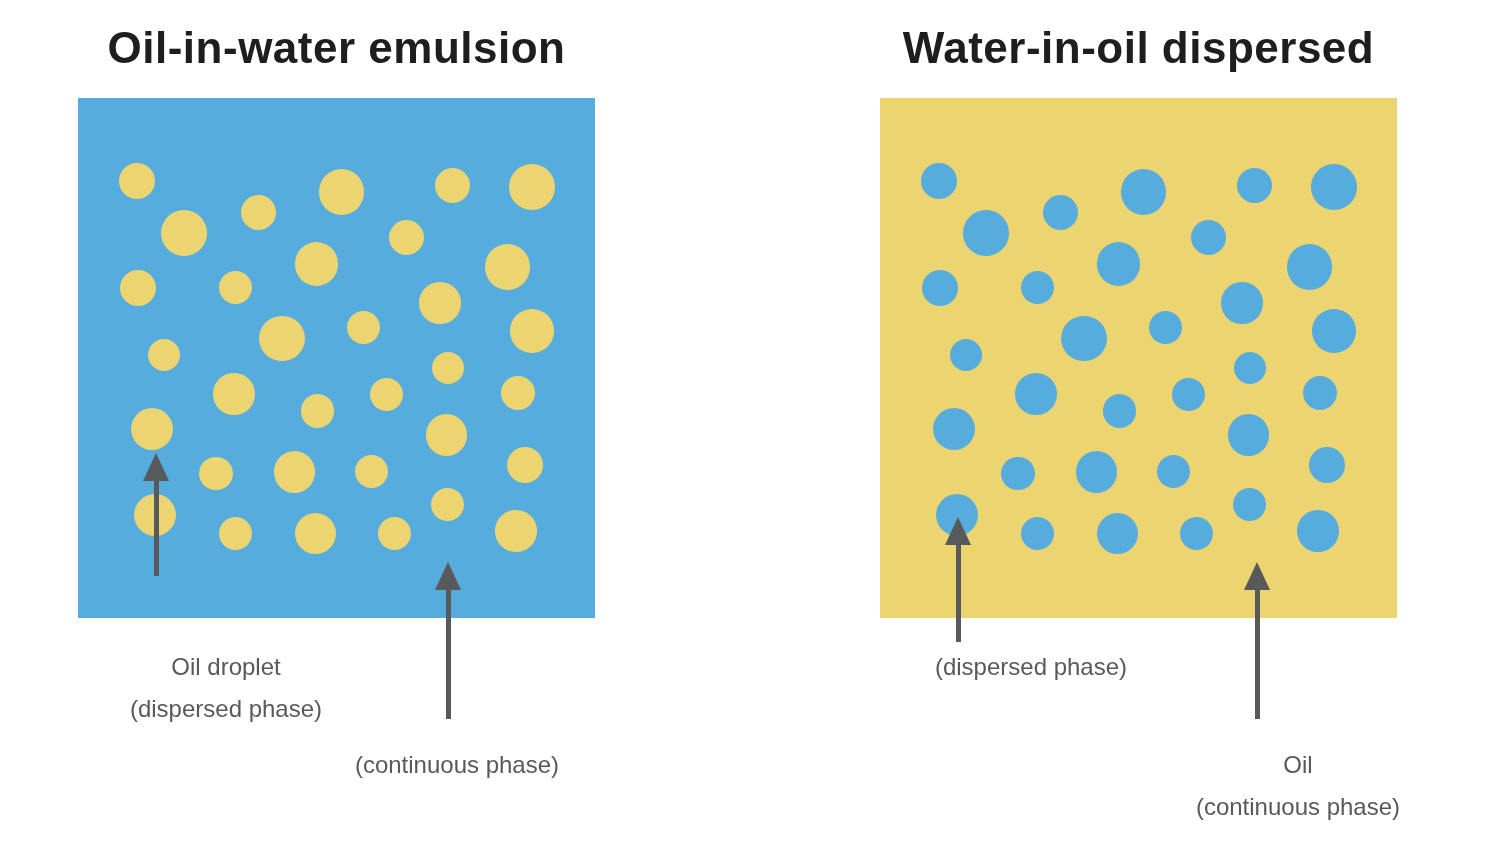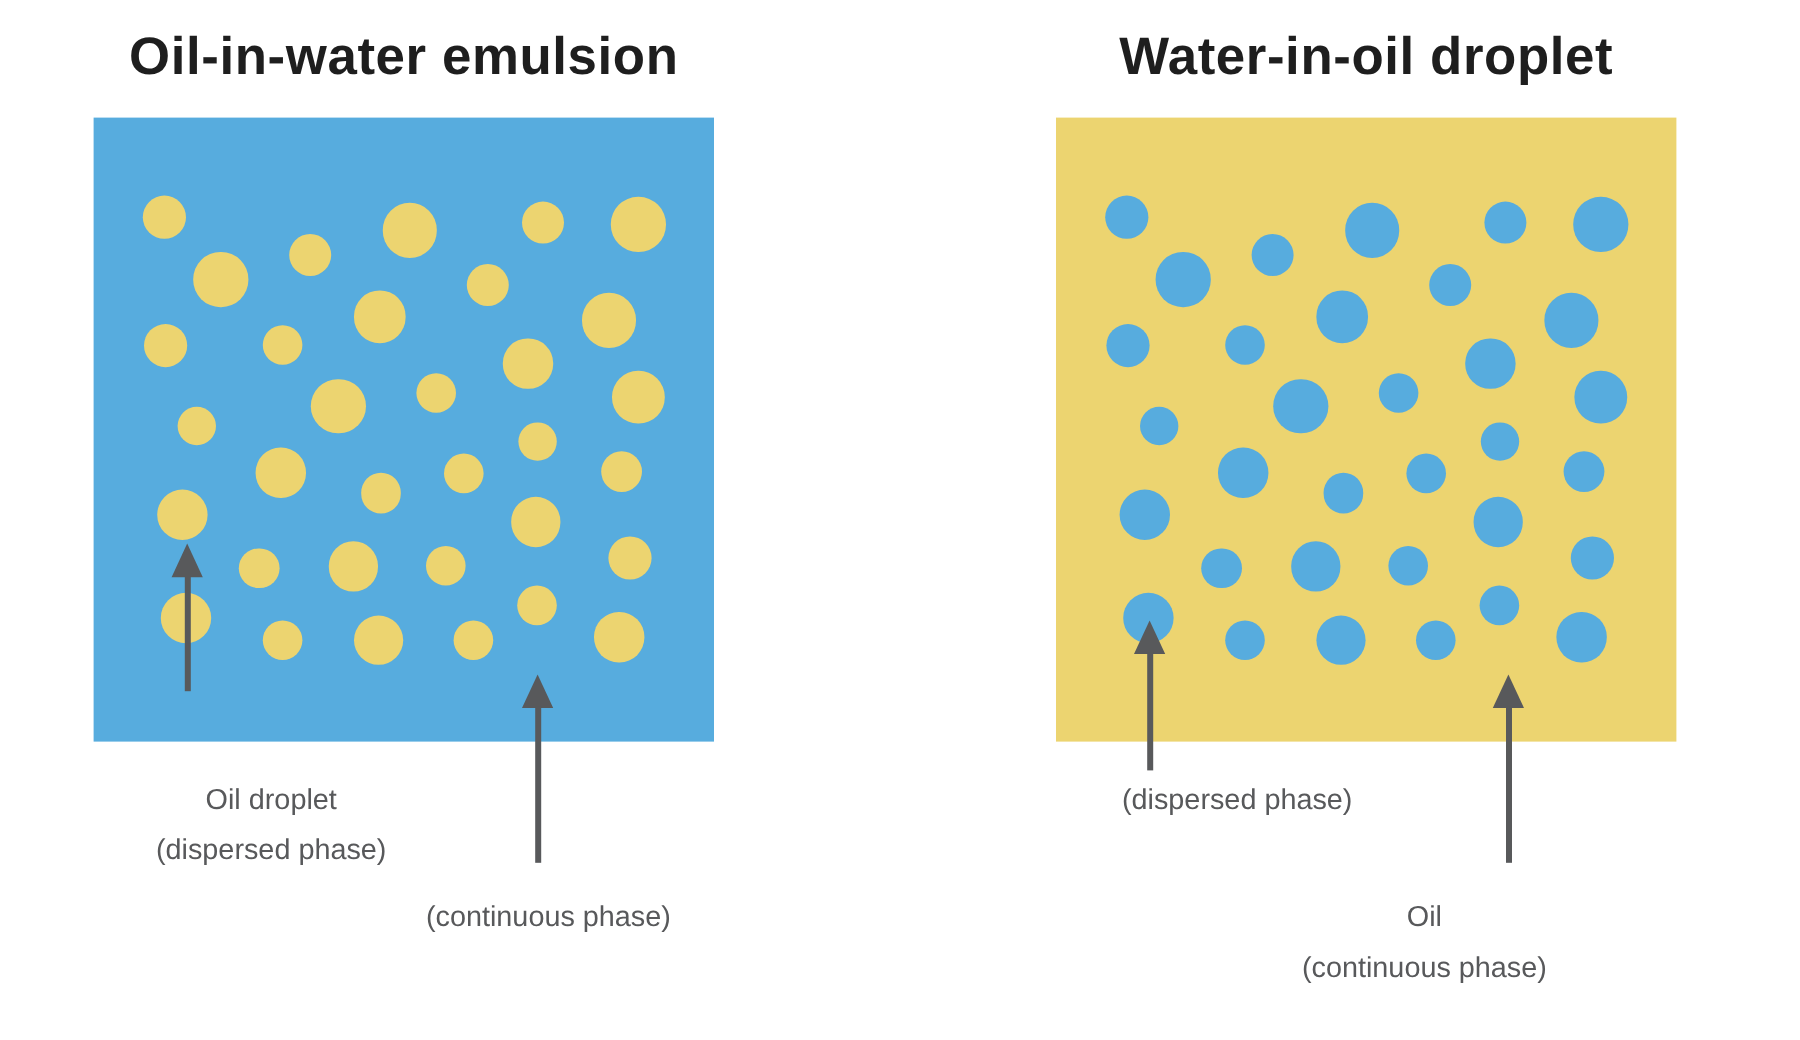--- a/index.html
+++ b/index.html
@@ -80,21 +80,21 @@
     transform: translateX(-50%);
     text-align: center;
     font-size: 24px;
     line-height: 42px;
     color: var(--gray, #58595B);
     white-space: nowrap;
   }
   #caption-oil-droplet      { left: 226px;  top: 646px; }
   #caption-water-continuous { left: 457px;  top: 744px; }
   #caption-water-droplet    { left: 1031px; top: 646px; }
-  #caption-oil-continuous   { left: 1187px; top: 744px; }
+  #caption-oil-continuous   { left: 1298px; top: 744px; }
 </style>
 </head>
 <body style="background: rgb(255, 255, 255);">
 
 <div class="stage">
 
   <div class="panel-title title-left">Oil-in-water emulsion</div>
 
   <div class="square square-left" style="background: rgb(87, 172, 222);">
       <div class="droplet" style="width: 36.19px; height: 36.19px; left: 40.843px; top: 65.105px; background: rgb(236, 212, 112);"></div>
@@ -144,21 +144,21 @@
 
   <div class="caption" id="caption-oil-droplet">
     <div>Oil droplet</div>
     <div>(dispersed phase)</div>
   </div>
 
   <div class="caption" id="caption-water-continuous">
     <div>(continuous phase)</div>
   </div>
 
-  <div class="panel-title title-right">Water-in-oil droplet</div>
+  <div class="panel-title title-right">Water-in-oil dispersed</div>
 
   <div class="square square-right" style="background: rgb(236, 212, 112);">
       <div class="droplet" style="width: 36.19px; height: 36.19px; left: 40.843px; top: 65.105px; background: rgb(87, 172, 222);"></div>
       <div class="droplet" style="width: 35.156px; height: 35.156px; left: 162.855px; top: 97.342px; background: rgb(87, 172, 222);"></div>
       <div class="droplet" style="width: 45.496px; height: 45.496px; left: 240.922px; top: 71.372px; background: rgb(87, 172, 222);"></div>
       <div class="droplet" style="width: 35.156px; height: 35.156px; left: 357.247px; top: 70.302px; background: rgb(87, 172, 222);"></div>
       <div class="droplet" style="width: 45.496px; height: 45.496px; left: 431.178px; top: 66.172px; background: rgb(87, 172, 222);"></div>
       <div class="droplet" style="width: 45.496px; height: 45.496px; left: 83.237px; top: 112.452px; background: rgb(87, 172, 222);"></div>
       <div class="droplet" style="width: 35.156px; height: 35.156px; left: 311.234px; top: 122.302px; background: rgb(87, 172, 222);"></div>
       <div class="droplet" style="width: 45.496px; height: 45.496px; left: 406.879px; top: 146.252px; background: rgb(87, 172, 222);"></div>

